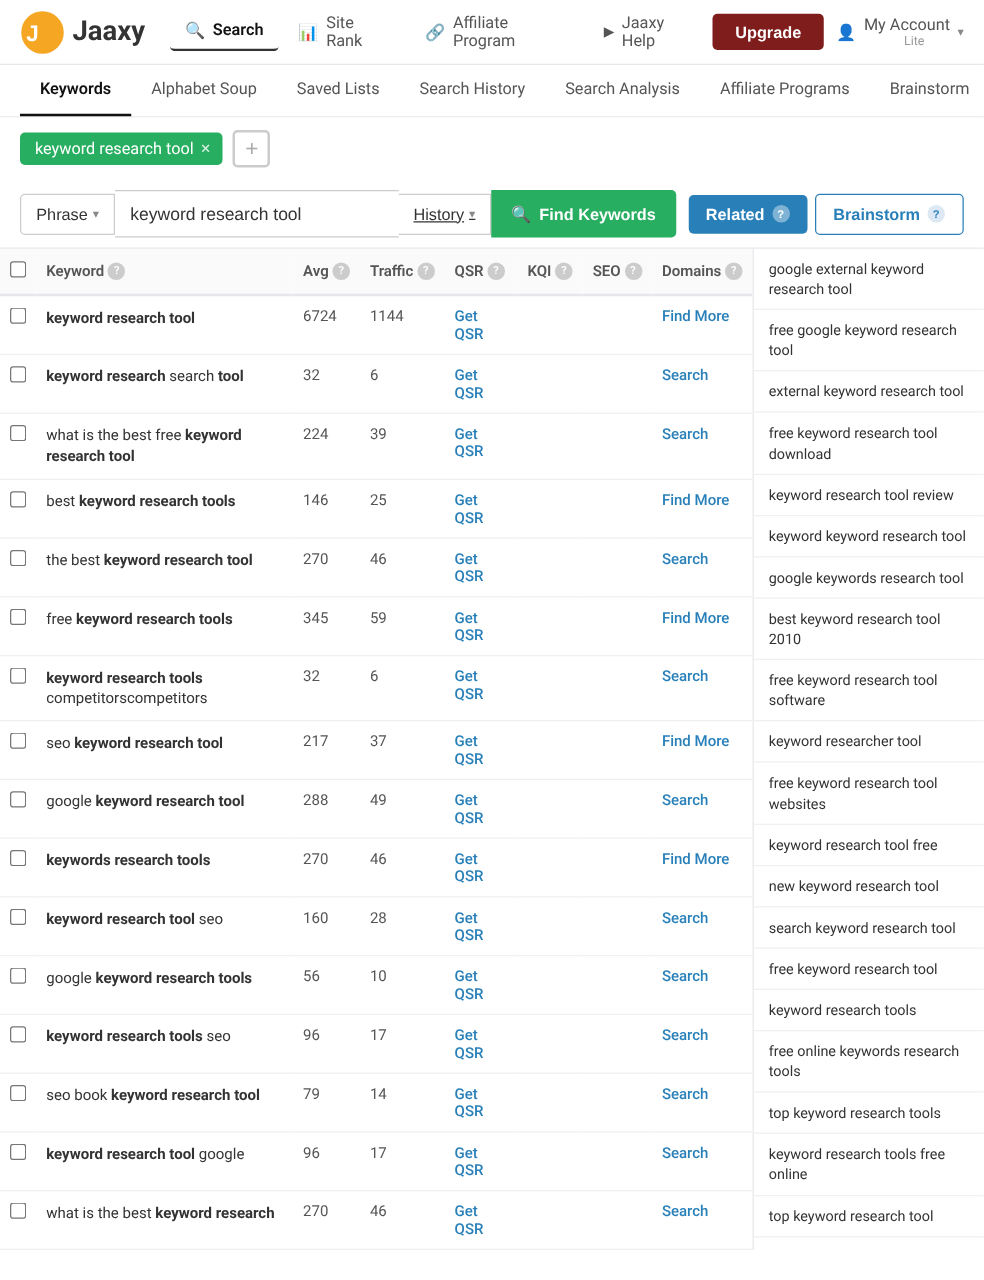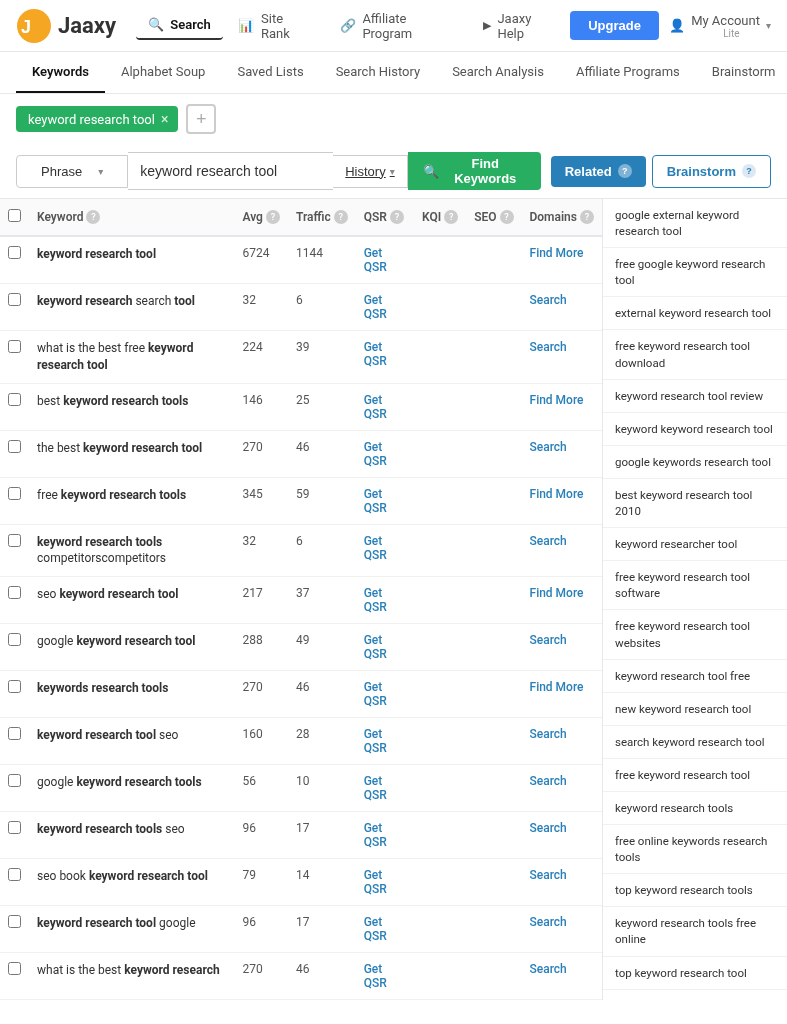--- a/index.html
+++ b/index.html
@@ -6,38 +6,38 @@
     body { font-family: -apple-system, BlinkMacSystemFont, 'Segoe UI', Roboto, sans-serif; font-size: 13px; background: #fff; color: #333; width: 787px; }
 
     
     .top-nav { display: flex; align-items: center; padding: 0 16px; height: 52px; border-bottom: 1px solid #e5e7eb; background: #fff; }
     .logo { display: flex; align-items: center; margin-right: 20px; font-size: 22px; font-weight: 700; color: #333; }
     .logo-icon { width: 36px; height: 36px; margin-right: 6px; }
     .nav-items { display: flex; align-items: center; gap: 4px; flex: 1; }
     .nav-item { display: flex; align-items: center; gap: 6px; padding: 6px 12px; font-size: 13px; color: #555; cursor: pointer; border-radius: 4px; text-decoration: none; }
     .nav-item.active { border-bottom: 2px solid #333; color: #111; font-weight: 600; }
     .nav-right { display: flex; align-items: center; gap: 10px; margin-left: auto; }
-    .upgrade-btn { background: #3b82f6; color: #fff; border: none; border-radius: 4px; padding: 7px 18px; font-size: 13px; font-weight: 600; cursor: pointer; text-align: right; }
+    .upgrade-btn { background: #7f1d1d; color: #fff; border: none; border-radius: 4px; padding: 7px 18px; font-size: 13px; font-weight: 600; cursor: pointer; text-align: right; }
     .account-btn { display: flex; align-items: center; gap: 6px; font-size: 13px; color: #555; cursor: pointer; }
     .account-btn small { font-size: 10px; color: #999; display: block; margin-left: 32px; }
 
     
     .tab-bar { display: flex; align-items: center; padding: 0 16px; border-bottom: 1px solid #e5e7eb; background: #fff; }
     .tab { padding: 12px 16px; font-size: 13px; color: #555; cursor: pointer; border-bottom: 2px solid transparent; white-space: nowrap; }
     .tab.active { color: #111; border-bottom: 2px solid #111; font-weight: 600; }
 
     
     .tag-area { padding: 10px 16px; background: #fff; display: flex; align-items: center; gap: 8px; }
     .tag { background: #27ae60; color: #fff; padding: 5px 10px 5px 12px; border-radius: 4px; font-size: 13px; display: flex; align-items: center; gap: 6px; }
     .tag-close { cursor: pointer; font-size: 14px; opacity: 0.8; }
     .add-tag-btn { width: 30px; height: 30px; border: 2px solid #ccc; border-radius: 4px; display: flex; align-items: center; justify-content: center; cursor: pointer; font-size: 18px; color: #aaa; background: #fff; }
 
     
     .search-bar { display: flex; align-items: center; gap: 0; padding: 8px 16px; background: #fff; border-bottom: 1px solid #e5e7eb; }
-    .phrase-btn { display: flex; align-items: center; gap: 16px; border: 1px solid #ccc; border-radius: 4px 0 0 4px; padding: 8px 24px; font-size: 13px; color: #333; cursor: pointer; background: #fff; white-space: nowrap; }
+    .phrase-btn { display: flex; align-items: center; gap: 4px; border: 1px solid #ccc; border-radius: 4px 0 0 4px; padding: 8px 12px; font-size: 13px; color: #333; cursor: pointer; background: #fff; white-space: nowrap; }
     .search-input { flex: 1; border: 1px solid #ccc; border-left: none; border-right: none; padding: 8px 12px; font-size: 14px; color: #333; outline: none; height: 38px; }
     .history-btn { display: flex; align-items: center; gap: 4px; border: 1px solid #ccc; border-left: none; border-radius: 0; padding: 8px 12px; font-size: 13px; color: #333; cursor: pointer; background: #fff; white-space: nowrap; text-decoration: underline; }
     .find-keywords-btn { background: #27ae60; color: #fff; border: none; border-radius: 0 4px 4px 0; padding: 8px 16px; font-size: 13px; font-weight: 600; cursor: pointer; display: flex; align-items: center; gap: 6px; height: 38px; }
     .related-btn { background: #2980b9; color: #fff; border: none; border-radius: 4px; padding: 8px 14px; font-size: 13px; font-weight: 600; cursor: pointer; display: flex; align-items: center; gap: 6px; margin-left: 10px; }
     .brainstorm-btn { background: #fff; color: #2980b9; border: 1px solid #2980b9; border-radius: 4px; padding: 8px 14px; font-size: 13px; font-weight: 600; cursor: pointer; display: flex; align-items: center; gap: 6px; margin-left: 6px; }
 
     
     .main-layout { display: flex; }
 
     
@@ -367,22 +367,22 @@
   <div class="right-panel">
     <div class="related-list" id="related-list">
     <div class="related-item">google external keyword research tool</div>
         <div class="related-item">free google keyword research tool</div>
         <div class="related-item">external keyword research tool</div>
         <div class="related-item">free keyword research tool download</div>
         <div class="related-item">keyword research tool review</div>
         <div class="related-item">keyword keyword research tool</div>
         <div class="related-item">google keywords research tool</div>
         <div class="related-item">best keyword research tool 2010</div>
+        <div class="related-item">free keyword research tool software</div>
         <div class="related-item">keyword researcher tool</div>
-        <div class="related-item">free keyword research tool software</div>
         <div class="related-item">free keyword research tool websites</div>
         <div class="related-item">keyword research tool free</div>
         <div class="related-item">new keyword research tool</div>
         <div class="related-item">search keyword research tool</div>
         <div class="related-item">free keyword research tool</div>
         <div class="related-item">keyword research tools</div>
         <div class="related-item">free online keywords research tools</div>
         <div class="related-item">top keyword research tools</div>
         <div class="related-item">keyword research tools free online</div>
         <div class="related-item">top keyword research tool</div>

